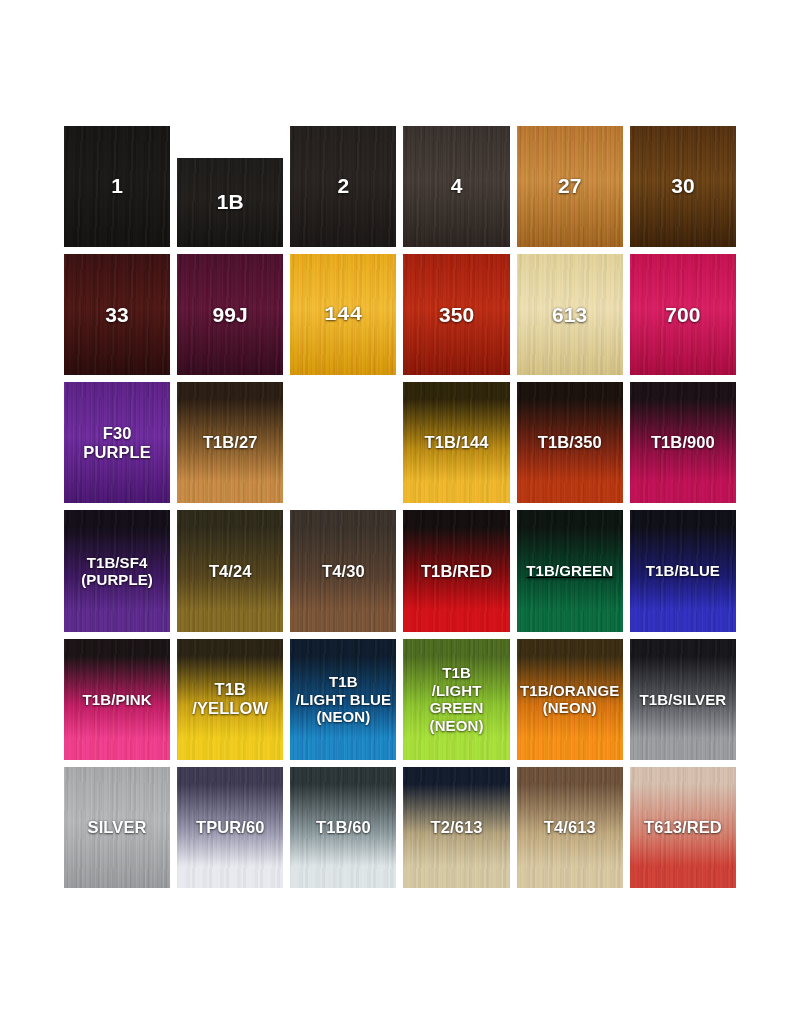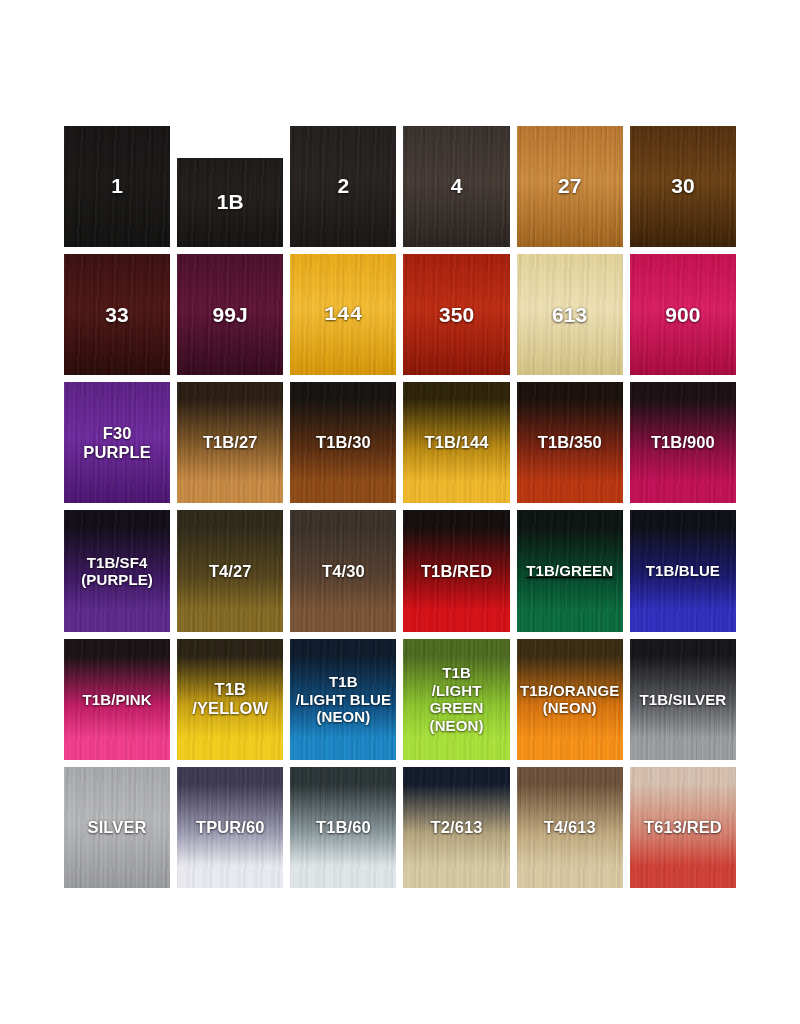--- a/index.html
+++ b/index.html
@@ -155,41 +155,35 @@
     <div class="swatch" style="grid-area: 2 / 5;">
       <div class="base" style="background: linear-gradient(rgb(226, 210, 154) 0%, rgb(237, 223, 178) 45%, rgb(211, 193, 132) 100%);"></div>
       <div class="strands"></div>
       <div class="strands2"></div>
       <div class="label s-num">613</div>
     </div>
     <div class="swatch" style="grid-area: 2 / 6;">
       <div class="base" style="background: linear-gradient(rgb(196, 16, 79) 0%, rgb(216, 30, 98) 45%, rgb(168, 10, 63) 100%);"></div>
       <div class="strands"></div>
       <div class="strands2"></div>
-      <div class="label s-num">900</div>
+      <div class="label s-num">700</div>
     </div>
     <div class="swatch" style="grid-area: 3 / 1;">
       <div class="base" style="background: linear-gradient(rgb(92, 33, 134) 0%, rgb(109, 43, 156) 45%, rgb(74, 22, 112) 100%);"></div>
       <div class="strands"></div>
       <div class="strands2"></div>
       <div class="label s-big">F30
 PURPLE</div>
     </div>
     <div class="swatch" style="grid-area: 3 / 2;">
       <div class="base" style="background: linear-gradient(rgb(42, 29, 18) 0%, rgb(42, 29, 18) 14%, rgb(138, 95, 44) 55%, rgb(198, 138, 68) 82%, rgb(198, 138, 68) 100%);"></div>
       <div class="strands"></div>
       <div class="strands2"></div>
       <div class="label s-big">T1B/27</div>
     </div>
-    <div class="swatch" style="grid-area: 3 / 3;">
-      <div class="base" style="background: linear-gradient(rgb(23, 18, 15) 0%, rgb(23, 18, 15) 14%, rgb(90, 46, 16) 55%, rgb(141, 74, 23) 82%, rgb(141, 74, 23) 100%);"></div>
-      <div class="strands"></div>
-      <div class="strands2"></div>
-      <div class="label s-big">T1B/30</div>
-    </div>
     <div class="swatch" style="grid-area: 3 / 4;">
       <div class="base" style="background: linear-gradient(rgb(45, 36, 8) 0%, rgb(45, 36, 8) 14%, rgb(185, 138, 18) 55%, rgb(238, 183, 43) 82%, rgb(238, 183, 43) 100%);"></div>
       <div class="strands"></div>
       <div class="strands2"></div>
       <div class="label s-big">T1B/144</div>
     </div>
     <div class="swatch" style="grid-area: 3 / 5;">
       <div class="base" style="background: linear-gradient(rgb(26, 16, 12) 0%, rgb(26, 16, 12) 14%, rgb(125, 36, 16) 55%, rgb(184, 54, 15) 82%, rgb(184, 54, 15) 100%);"></div>
       <div class="strands"></div>
       <div class="strands2"></div>
@@ -205,21 +199,21 @@
       <div class="base" style="background: linear-gradient(rgb(18, 13, 24) 0%, rgb(18, 13, 24) 14%, rgb(61, 24, 96) 55%, rgb(92, 42, 140) 82%, rgb(92, 42, 140) 100%);"></div>
       <div class="strands"></div>
       <div class="strands2"></div>
       <div class="label s-mid">T1B/SF4
 (PURPLE)</div>
     </div>
     <div class="swatch" style="grid-area: 4 / 2;">
       <div class="base" style="background: linear-gradient(rgb(46, 42, 26) 0%, rgb(46, 42, 26) 14%, rgb(86, 69, 29) 55%, rgb(131, 106, 36) 82%, rgb(131, 106, 36) 100%);"></div>
       <div class="strands"></div>
       <div class="strands2"></div>
-      <div class="label s-big">T4/27</div>
+      <div class="label s-big">T4/24</div>
     </div>
     <div class="swatch" style="grid-area: 4 / 3;">
       <div class="base" style="background: linear-gradient(rgb(58, 49, 42) 0%, rgb(58, 49, 42) 14%, rgb(87, 64, 47) 55%, rgb(122, 84, 55) 82%, rgb(122, 84, 55) 100%);"></div>
       <div class="strands"></div>
       <div class="strands2"></div>
       <div class="label s-big">T4/30</div>
     </div>
     <div class="swatch" style="grid-area: 4 / 4;">
       <div class="base" style="background: linear-gradient(rgb(20, 13, 13) 0%, rgb(20, 13, 13) 14%, rgb(138, 11, 14) 55%, rgb(212, 16, 23) 82%, rgb(212, 16, 23) 100%);"></div>
       <div class="strands"></div>

